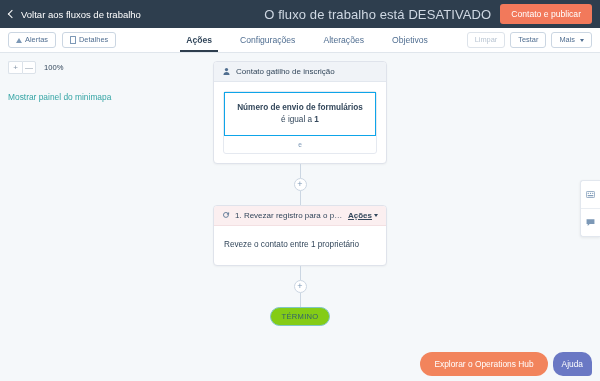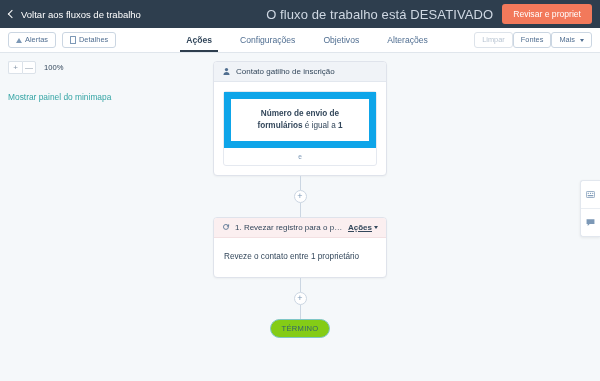--- a/index.html
+++ b/index.html
@@ -150,20 +150,21 @@
     position: absolute;
     left: 8px; right: 8px;
     bottom: 0;
     height: 2.5px;
     background: #2e3e4e;
   }
   .subbar-right {
     margin-left: auto;
     display: flex;
     align-items: center;
+    gap: 5px;
   }
   .caret-down {
     display: inline-block;
     width: 0; height: 0;
     border-left: 2.6px solid transparent;
     border-right: 2.6px solid transparent;
     border-top: 3px solid currentColor;
     margin-left: 2px;
   }
 
@@ -269,21 +270,21 @@
   }
   .card-body {
     padding: 9px;
   }
   .cond-group {
     border: 1px solid #e5e9f0;
     border-radius: 3px;
     padding: 0;
   }
   .cond-box {
-    border: 7px solid #0ea5e9;
+    border: 1px solid #0ea5e9;
     background: #ffffff;
     margin: 0;
     padding: 9px 10px;
     text-align: center;
     font-size: 8.2px;
     line-height: 1.45;
     color: #33475b;
   }
   .cond-box b { font-weight: bold; }
   .cond-join {
@@ -392,21 +393,21 @@
 
 <div id="app">
 
   <div class="topbar">
     <div class="back-link">
       <span class="chev-left"></span>
       <span>Voltar aos fluxos de trabalho</span>
     </div>
     <div class="topbar-right">
       <span class="wf-status">O fluxo de trabalho está DESATIVADO</span>
-      <button class="publish-btn">Revisar e propriet</button>
+      <button class="publish-btn">Contato e publicar</button>
     </div>
   </div>
 
   <div class="subbar">
     <div class="subbar-left">
       <button class="pill-btn">
         <span class="ico-warn"></span>
         <span>Alertas</span>
       </button>
       <button class="pill-btn">
@@ -416,33 +417,33 @@
     </div>
 
     <div class="tabs">
       <div class="tab active">
         <span>Ações</span>
       </div>
       <div class="tab">
         <span>Configurações</span>
       </div>
       <div class="tab">
+        <span>Alterações</span>
+      </div>
+      <div class="tab">
         <span>Objetivos</span>
-      </div>
-      <div class="tab">
-        <span>Alterações</span>
       </div>
     </div>
 
     <div class="subbar-right">
       <button class="pill-btn disabled">
         <span>Limpar</span>
       </button>
       <button class="pill-btn">
-        <span>Fontes</span>
+        <span>Testar</span>
       </button>
       <button class="pill-btn">
         <span>Mais</span>
         <span class="caret-down"></span>
       </button>
     </div>
   </div>
 
   <div class="canvas">
 
@@ -510,15 +511,19 @@
           <rect x="3" y="7" width="10" height="2" fill="#7c98b6"></rect>
         </svg>
       </div>
       <div class="edge-item">
         <svg width="9" height="9" viewBox="0 0 16 16">
           <path d="M1 2.4h14v8.4H6.6L3 14v-3.2H1z" fill="#7c98b6"></path>
         </svg>
       </div>
     </div>
 
+    <div class="bottom-right">
+      <button class="ops-hub-btn">Explorar o Operations Hub</button>
+      <button class="help-btn">Ajuda</button>
+    </div>
 
   </div>
 </div>
 
 </body></html>

